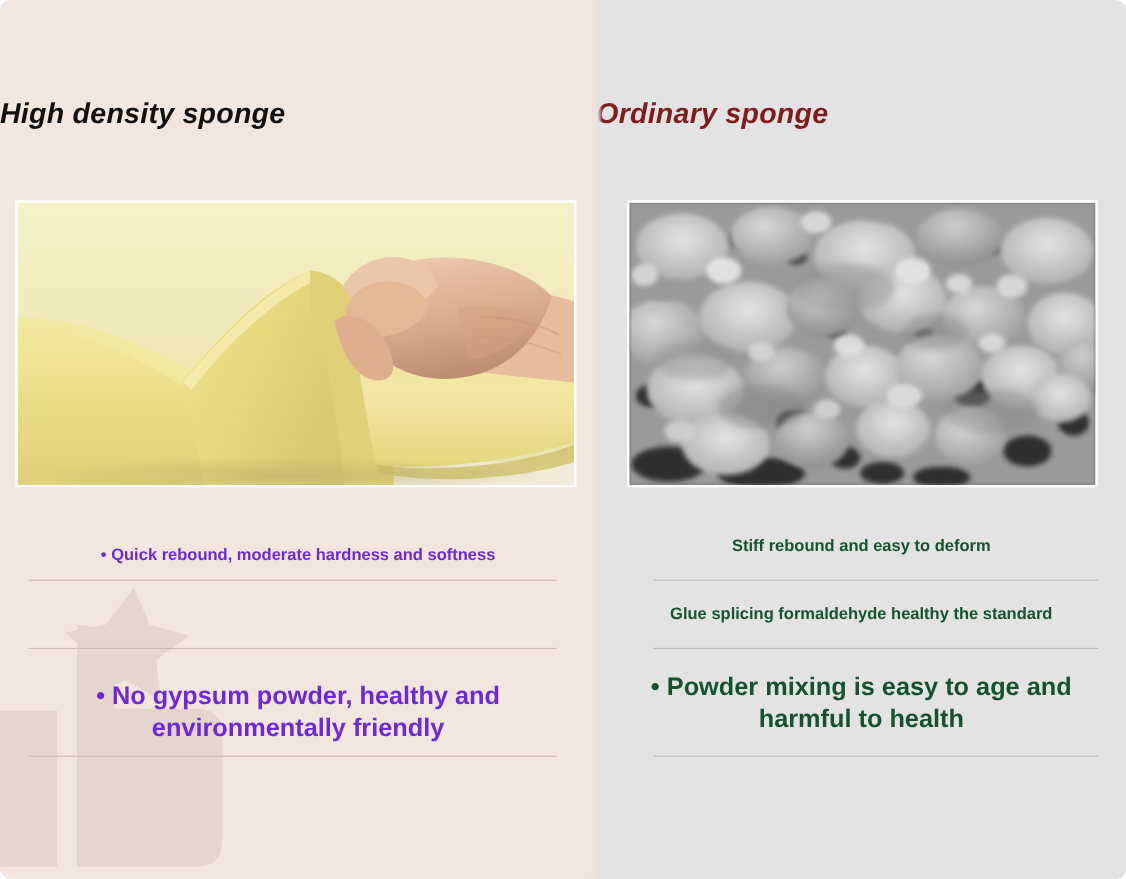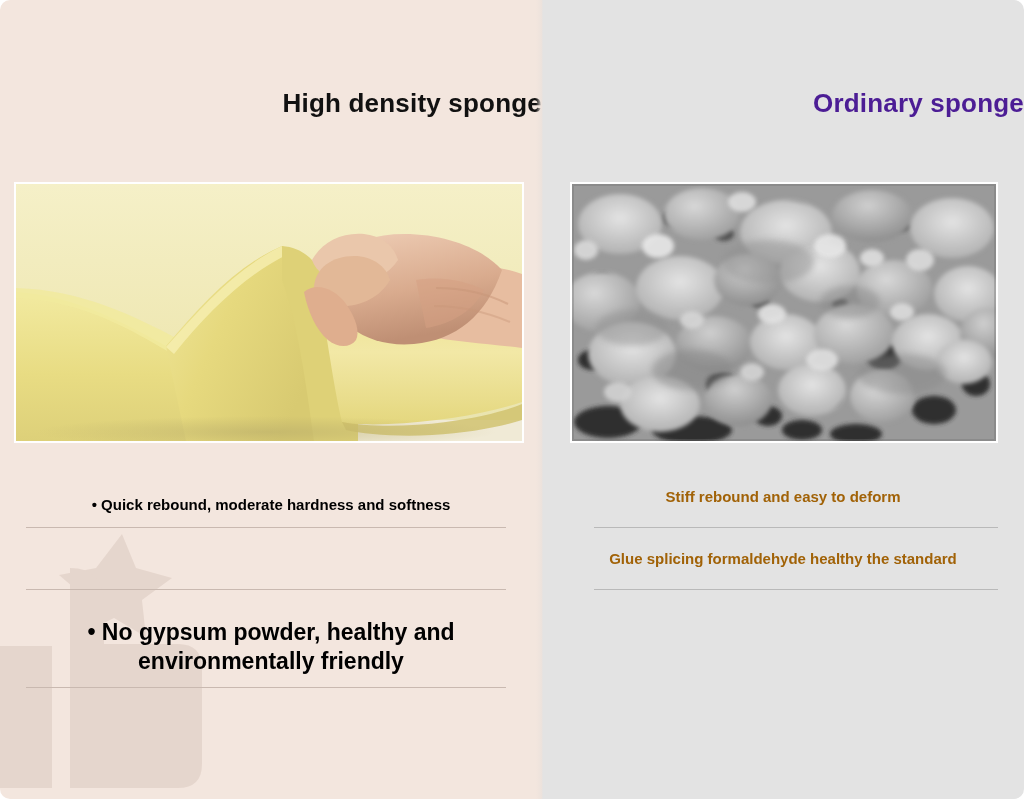--- a/index.html
+++ b/index.html
@@ -55,27 +55,28 @@
     height: 262px;
     opacity: 0.5;
     pointer-events: none;
   }
 
   
   .title {
     position: absolute;
     top: 88px;
     width: 100%;
-    text-align: right;
+    text-align: left;
     font-size: 26px;
     font-weight: bold;
     letter-spacing: 0.2px;
+    font-style: italic;
   }
   .title-left  { color: #111111; }
-  .title-right { color: #4c1d95; }
+  .title-right { color: #7f1d1d; }
 
   
   .photo {
     position: absolute;
     background: #ffffff;
     padding: 2px;
   }
   .photo-left  { left: 14px;  top: 182px; width: 510px; height: 261px; }
   .photo-right { left: 28px;  top: 182px; width: 428px; height: 261px; }
   .photo-inner { width: 100%; height: 100%; overflow: hidden; position: relative; }
@@ -100,22 +101,22 @@
 
   .row-text {
     position: relative;
     z-index: 2;
     line-height: 1.28;
     padding: 0 18px;
   }
   .row-sm .row-text { font-size: 15px; font-weight: bold; }
   .row-lg .row-text { font-size: 23px; font-weight: bold; }
 
-  .left-text  { color: #000000; margin-top: 16px; }
-  .right-text { color: #a16207; }
+  .left-text  { color: #6d28d9; margin-top: 16px; }
+  .right-text { color: #14532d; }
 
   .bullet { font-weight: bold; }
   .row-sm .bullet { font-size: 15px; }
   .row-lg .bullet { font-size: 23px; }
 
   
   .divider {
     position: absolute;
     bottom: 0;
     height: 1px;
@@ -371,18 +372,25 @@
       </div>
 
       <div class="row row-sm">
         <div class="row-text right-text">
           <span class="bullet"></span>
           <span>Glue splicing formaldehyde healthy the standard</span>
         </div>
         <div class="divider divider-right"></div>
       </div>
 
+      <div class="row row-lg">
+        <div class="row-text right-text">
+          <span class="bullet">•</span>
+          <span>Powder mixing is easy to age and harmful to health</span>
+        </div>
+        <div class="divider divider-right"></div>
+      </div>
     </div>
   </div>
 
   <div class="seam"></div>
 
 </div>
 
 </body></html>

